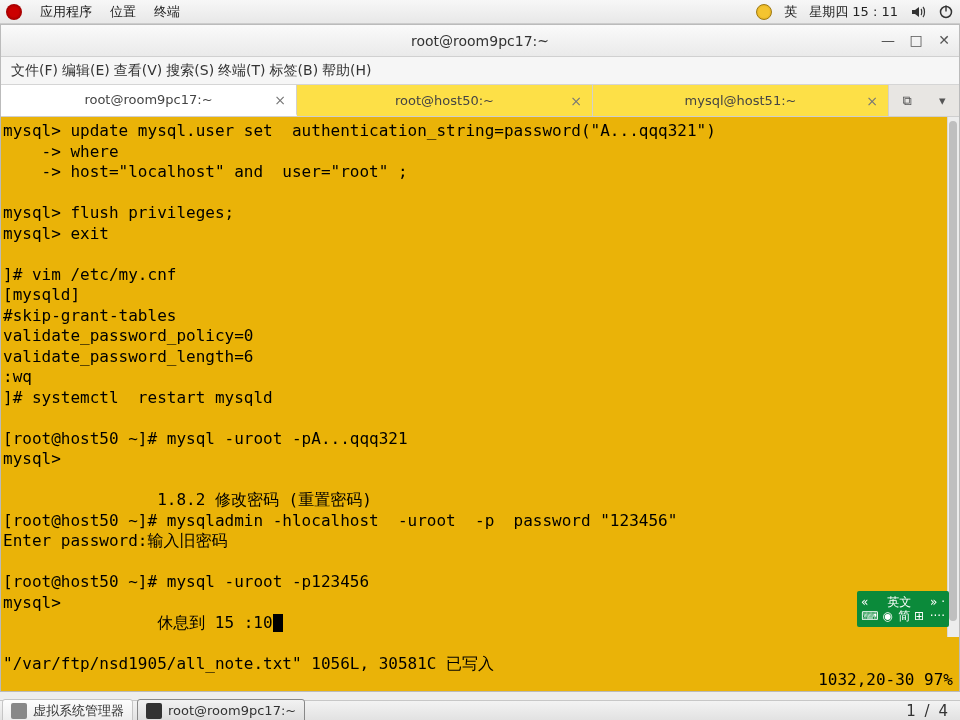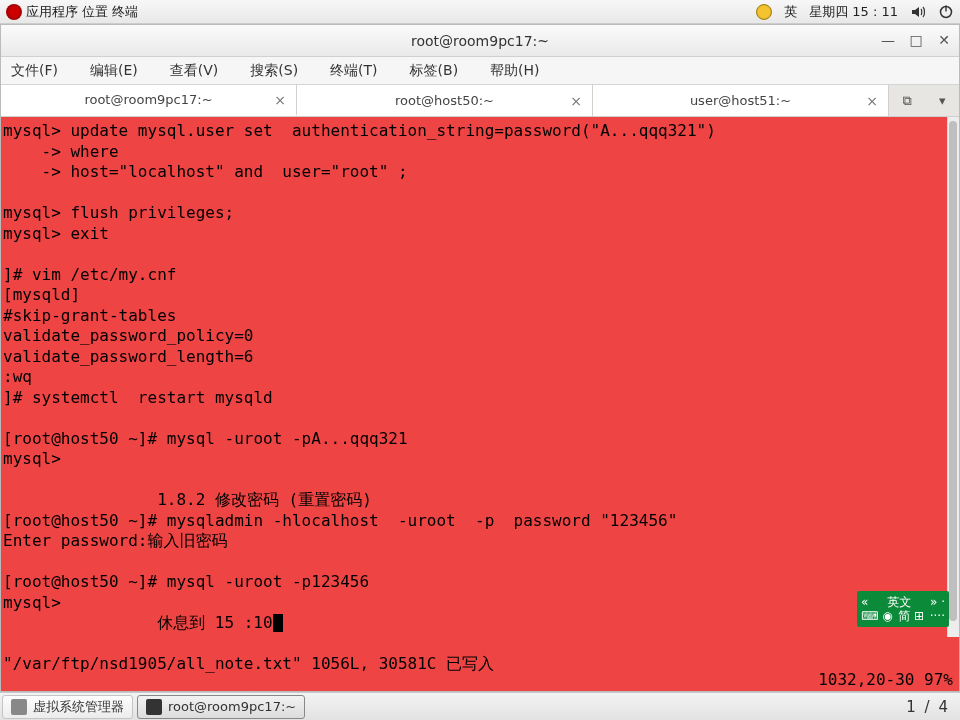--- a/index.html
+++ b/index.html
@@ -14,21 +14,21 @@
 .topbar {
   height: 24px;
   background: linear-gradient(to bottom, #f7f7f7, #e8e8e8);
   border-bottom: 1px solid #ccc;
   display: flex;
   align-items: center;
   padding: 0 6px;
   font-size: 13px;
   color: #222;
 }
-.topbar-left { display: flex; align-items: center; gap: 4px; }
+.topbar-left { display: flex; align-items: center; gap: 18px; }
 .topbar-right { margin-left: auto; display: flex; align-items: center; gap: 12px; }
 .topbar-icon { width: 16px; height: 16px; display: inline-flex; align-items: center; justify-content: center; }
 .rh-logo { display: inline-block; width:16px; height:16px; background: radial-gradient(circle at 50% 50%, #c00 40%, #700 100%); border-radius: 50%; }
 .sound-icon svg, .power-icon svg { width:16px; height:16px; fill:#333; }
 .globe-icon { width:16px; height:16px; border-radius:50%; background: radial-gradient(circle, #f4c430 50%, #d4a017 100%); border:1px solid #a07a10; }
 
 .window {
   position: absolute;
   left: 0; top: 24px; width: 960px; height: 668px;
   background: #fff;
@@ -49,51 +49,51 @@
 }
 .title-controls { position: absolute; right: 6px; top: 6px; display: flex; gap: 10px; }
 .title-controls span { width:18px; height:18px; display:inline-flex; align-items:center; justify-content:center; font-size:14px; color:#555; }
 .menubar {
   height: 28px;
   background: #f6f6f6;
   border-bottom: 1px solid #d5d5d5;
   display: flex;
   align-items: center;
   padding: 0 10px;
-  gap: 32px;
+  gap: 4px;
   font-size: 14px;
   color: #333;
 }
 .menubar span { cursor: default; }
 .tabbar {
   height: 32px;
   background: #e8e6e3;
   border-bottom: 1px solid #cfcfcf;
   display: flex;
   align-items: stretch;
 }
 .tab {
   flex: 1;
   display: flex;
   align-items: center;
   justify-content: center;
   position: relative;
   font-size: 13px;
   color: #444;
   border-right: 1px solid #d3d0cc;
-  background: #ffffff;
+  background: #fde047;
 }
 .tab.active { background: #fff; border-bottom: 2px solid #fff; }
 .tab-close { position: absolute; right: 10px; font-size: 14px; color: #777; }
 .tab-extras { width: 70px; display:flex; align-items:center; justify-content:space-around; }
 .tab-extras span { font-size:13px; color:#555; }
 
 .term {
   flex: 1;
-  background: #ef4444;
+  background: #eab308;
   position: relative;
   overflow: hidden;
 }
 .term pre {
   font-family: "DejaVu Sans Mono", "WenQuanYi Micro Hei Mono", monospace;
   font-size: 16px;
   line-height: 20.5px;
   color: #000;
   padding: 4px 2px 0 2px;
   white-space: pre;
@@ -124,21 +124,21 @@
   display: flex;
   flex-direction: column;
   justify-content: center;
   padding: 2px 4px;
 }
 .ime-row { display:flex; justify-content:space-between; align-items:center; line-height:14px; }
 
 .taskbar {
   position: absolute;
   left: 0; right: 0; bottom: 0;
-  height: 28px;
+  height: 20px;
   background: linear-gradient(to bottom,#f3f3f3,#e2e2e2);
   border-top: 1px solid #c7c7c7;
   display: flex;
   align-items: center;
   font-size: 13px;
   color: #333;
 }
 .task-item {
   height: 24px;
   margin: 2px 2px;
@@ -213,21 +213,21 @@
   <div class="tabbar">
     <div class="tab active">
       <span>root@room9pc17:~</span>
       <span class="tab-close">×</span>
     </div>
     <div class="tab">
       <span>root@host50:~</span>
       <span class="tab-close">×</span>
     </div>
     <div class="tab">
-      <span>user@host51:~</span>
+      <span>mysql@host51:~</span>
       <span class="tab-close">×</span>
     </div>
     <div class="tab-extras">
       <span>⧉</span>
       <span>▾</span>
     </div>
   </div>
 
   <div class="term">
 <pre><span>mysql&gt; update mysql.user set  authentication_string=password("A...qqq321")</span>

